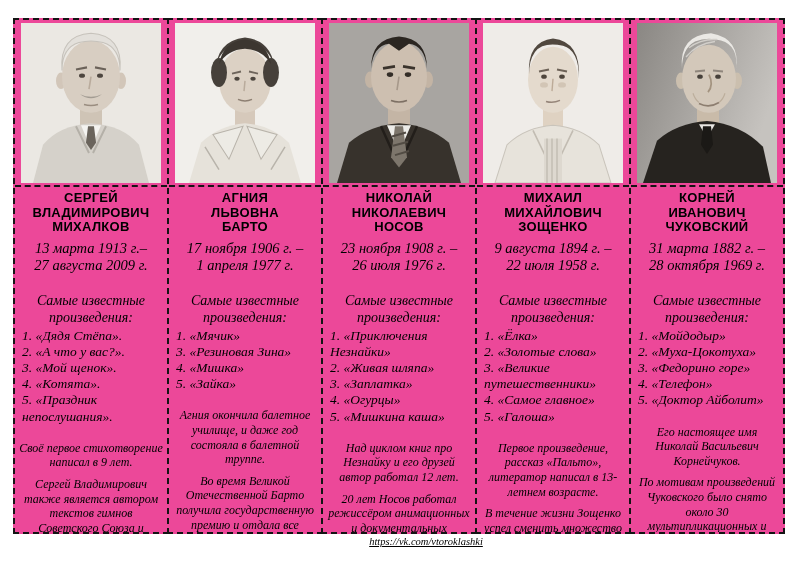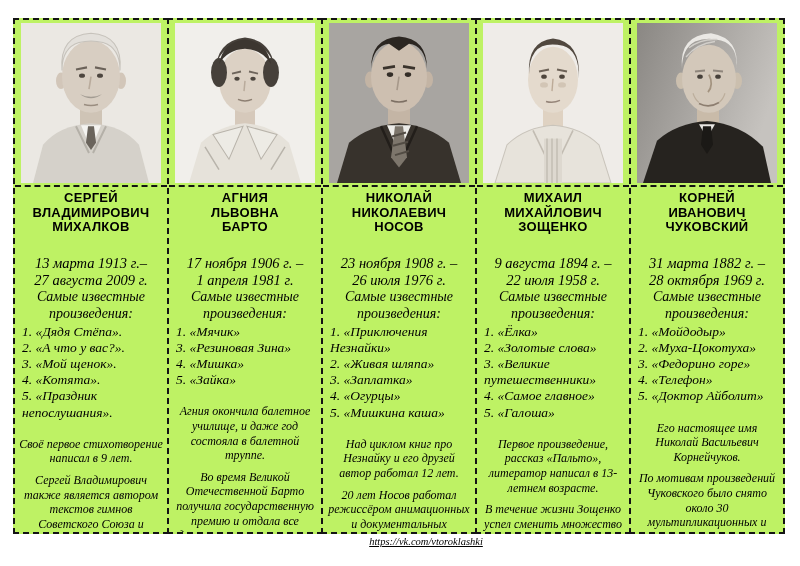--- a/index.html
+++ b/index.html
@@ -3,38 +3,38 @@
 <meta charset="utf-8">
 <style>
   html,body{margin:0;padding:0;}
   body{
     width:800px;height:566px;background:#ffffff;overflow:hidden;position:relative;
     font-family:"Liberation Serif",serif;color:#000;
   }
   .cards{position:absolute;left:13px;top:18px;display:flex;}
   .card{
     width:156px;height:516px;box-sizing:border-box;border:2px dashed #141414;
-    background:#bef264;display:flex;flex-direction:column;margin-left:-2px;
+    background:#ec4899;display:flex;flex-direction:column;margin-left:-2px;
   }
   .card:first-child{margin-left:0;}
   .photo-cell{
     height:167px;box-sizing:border-box;border-bottom:2px dashed #141414;
     padding:3px 6px 2px;display:flex;justify-content:center;align-items:stretch;
   }
   .photo-cell svg{width:100%;height:100%;display:block;}
   .text-cell{flex:1;padding:4px 3px 2px;overflow:hidden;}
   .name{
     font-family:"Liberation Sans",sans-serif;font-weight:bold;font-size:13px;
     line-height:1.12;text-align:center;letter-spacing:.3px;
   }
   .dates{
-    font-style:italic;font-size:14.5px;line-height:1.2;text-align:center;margin-top:20px;
+    font-style:italic;font-size:14.5px;line-height:1.2;text-align:center;margin-top:5px;
   }
   .works-label{
-    font-style:italic;font-size:14px;line-height:1.15;text-align:center;margin-top:0;
+    font-style:italic;font-size:14px;line-height:1.15;text-align:center;margin-top:19px;
   }
   .works{font-size:13.5px;line-height:1.2;margin-top:2px;padding:0 1px 0 4px;}
   .work{margin:0;font-style:italic;}
   .facts{
     font-style:italic;font-size:12px;line-height:1.22;text-align:center;margin-top:16px;
     padding:0 1px;
   }
   .facts p{margin:0 0 7px;}
   .footer-url{
     position:absolute;left:360px;top:536px;width:132px;text-align:center;
@@ -115,21 +115,21 @@
       </svg>
     </div>
     <div class="text-cell">
       <div class="name">
         <div>АГНИЯ</div>
         <div>ЛЬВОВНА</div>
         <div>БАРТО</div>
       </div>
       <div class="dates">
         <div>17 ноября 1906 г. –</div>
-        <div>1 апреля 1981 г.</div>
+        <div>1 апреля 1977 г.</div>
       </div>
       <div class="works-label">Самые известные произведения:</div>
       <div class="works">
         <div class="work">1. «Мячик»</div>
         <div class="work">3. «Резиновая Зина»</div>
         <div class="work">4. «Мишка»</div>
         <div class="work">5. «Зайка»</div>
       </div>
       <div class="facts">
         <p>Агния окончила балетное училище, и даже год состояла в балетной труппе.</p>

